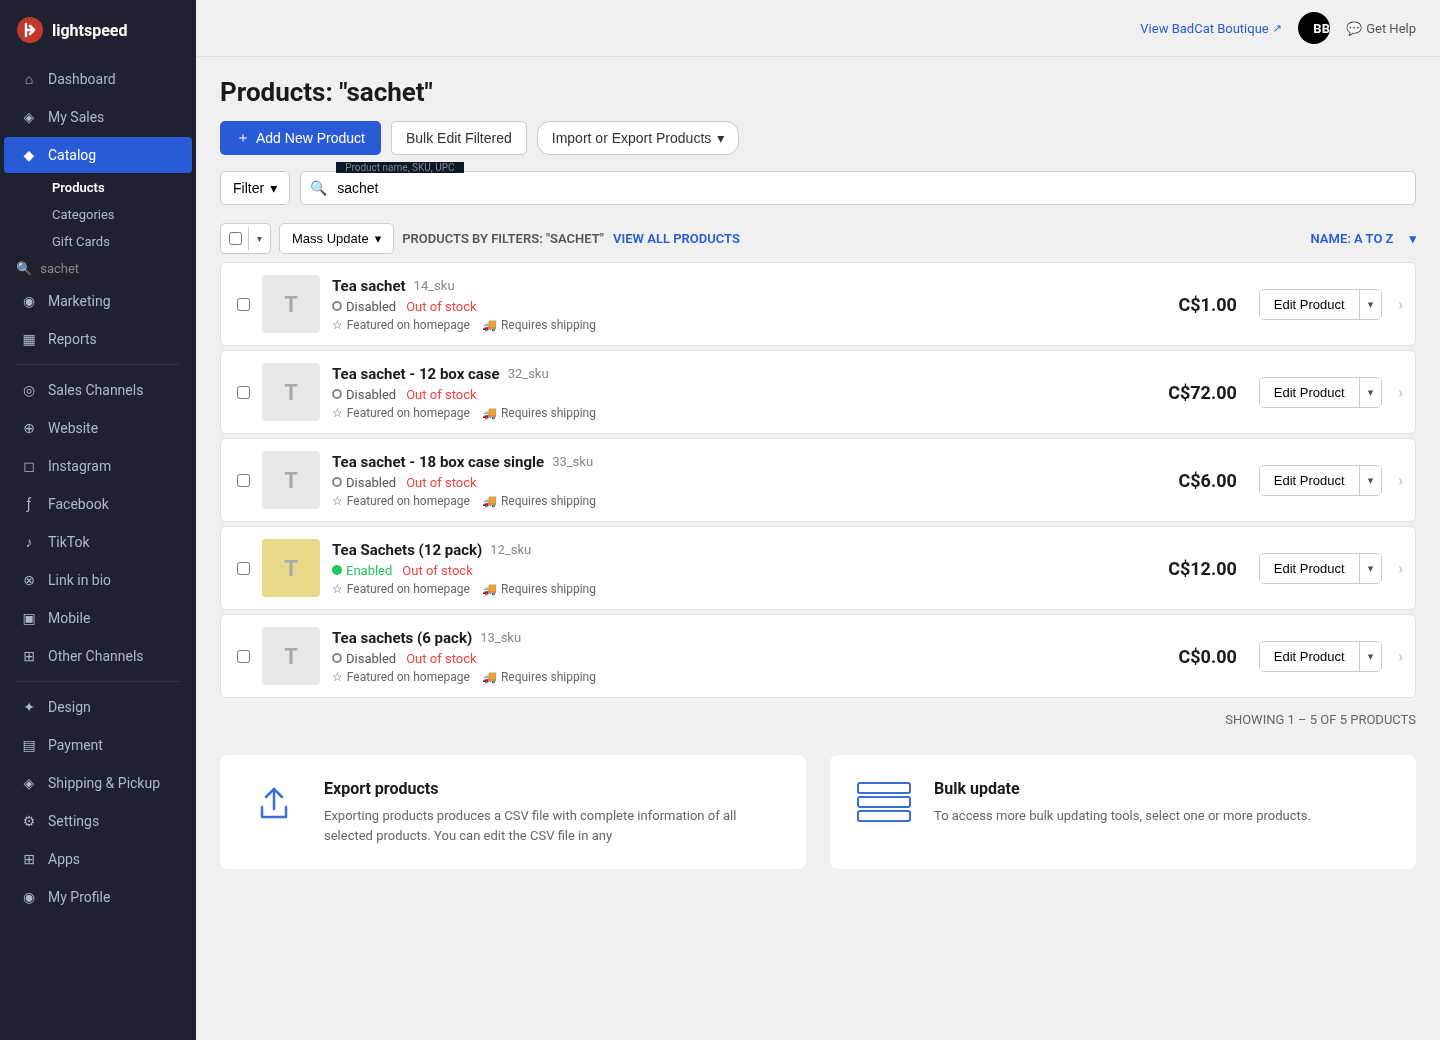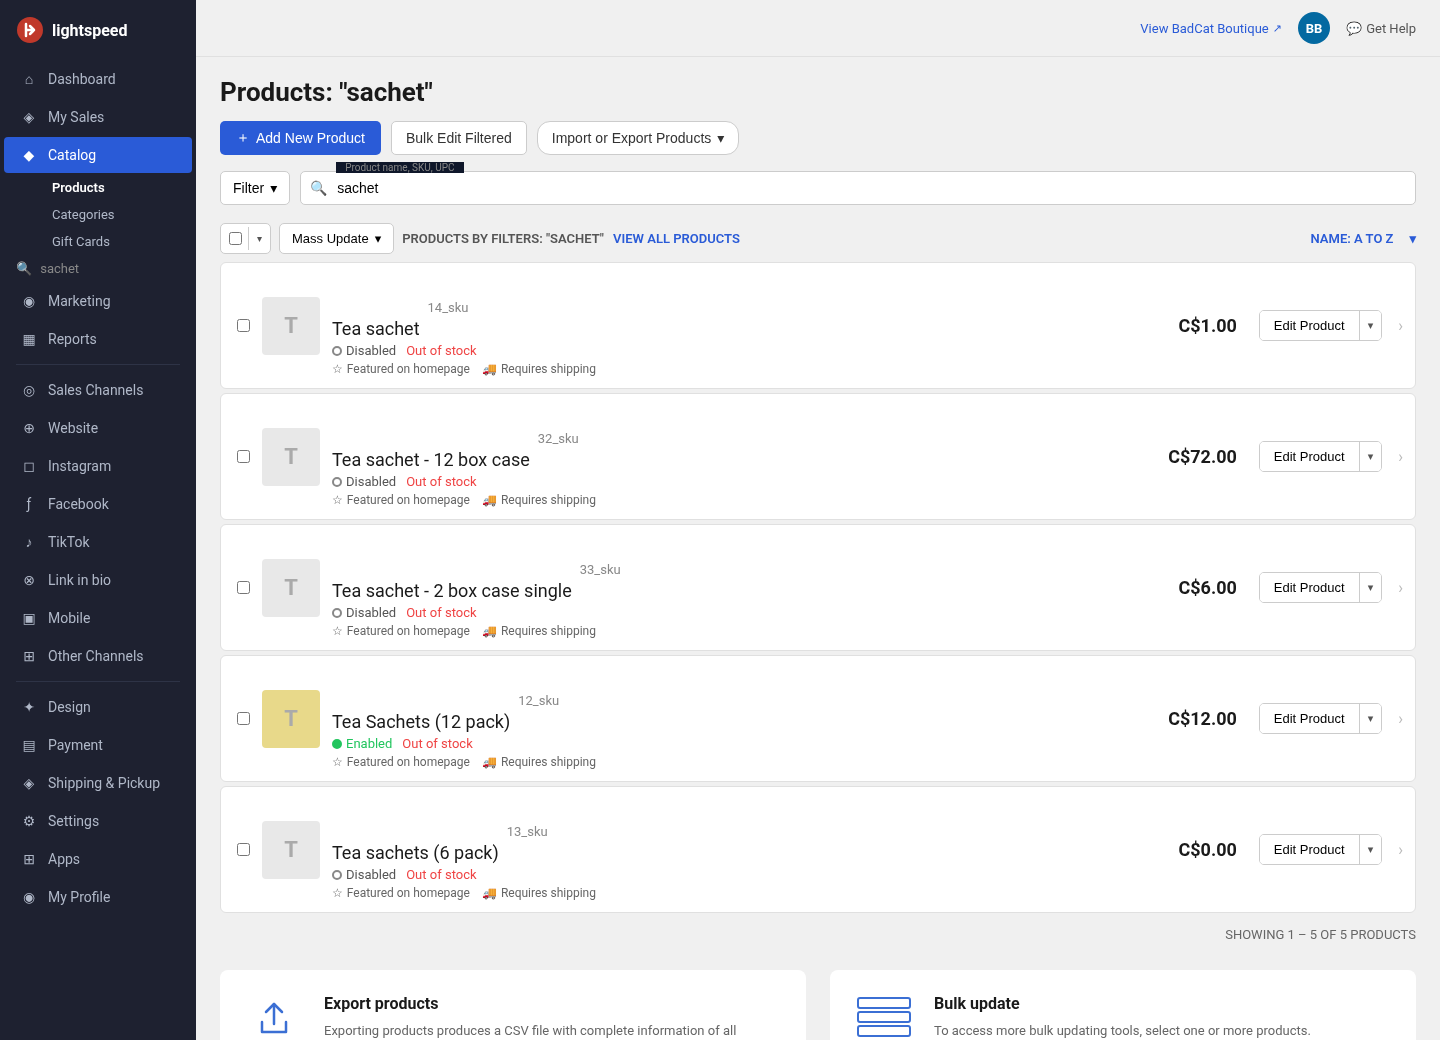--- a/index.html
+++ b/index.html
@@ -93,25 +93,25 @@
       gap: 4px;
       font-size: 13px;
       color: #2a5bd7;
       cursor: pointer;
       text-decoration: none;
     }
     .avatar-circle {
       width: 32px;
       height: 32px;
       border-radius: 50%;
-      background: #0369a1;
+      background: #000000;
       color: #fff;
       display: flex;
       align-items: center;
-      justify-content: center;
+      justify-content: flex-end;
       font-size: 13px;
       font-weight: 700;
     }
     .help-link {
       display: flex;
       align-items: center;
       gap: 4px;
       font-size: 13px;
       color: #555;
       cursor: pointer;
@@ -320,24 +320,23 @@
     .product-info {
       flex: 1;
     }
     .product-name-row {
       display: flex;
       align-items: center;
       gap: 8px;
       margin-bottom: 4px;
     }
     .product-name {
-      font-size: 18px;
-      font-weight: 400;
+      font-size: 15px;
+      font-weight: 700;
       color: #1a1a1a;
-      margin-top: 43px;
     }
     .product-sku {
       font-size: 13px;
       color: #888;
     }
     .product-status-row {
       display: flex;
       align-items: center;
       gap: 10px;
       margin-bottom: 4px;
@@ -690,21 +689,21 @@
       <button class="edit-btn">Edit Product</button>
       <button class="edit-btn-arrow">▾</button>
     </div>
     <span class="row-arrow">›</span>
   </div>
       <div class="product-row">
     <input type="checkbox" class="product-checkbox" style="">
     <div class="product-thumb ">T</div>
     <div class="product-info">
       <div class="product-name-row">
-        <span class="product-name">Tea sachet - 2 box case single</span>
+        <span class="product-name">Tea sachet - 18 box case single</span>
         <span class="product-sku">33_sku</span>
       </div>
       <div class="product-status-row">
         <span class="status-badge">
           <span class="status-dot disabled"></span>
           <span class="status-label disabled">Disabled</span>
         </span>
         <span class="stock-label out-of-stock">Out of stock</span>
       </div>
       <div class="product-tags">

